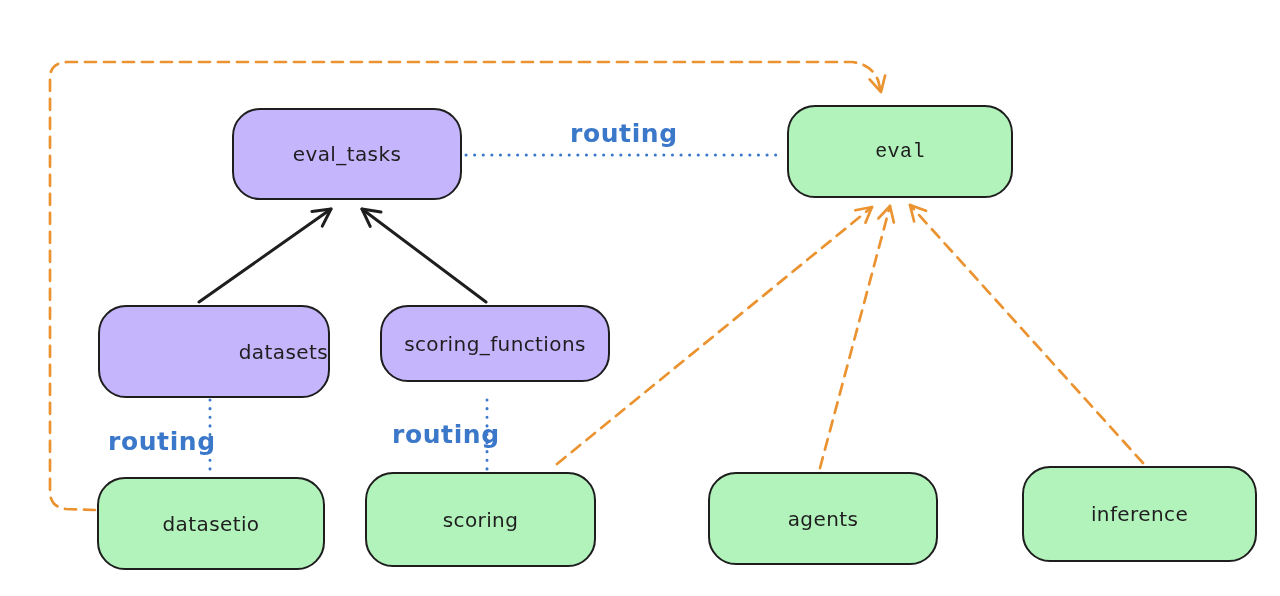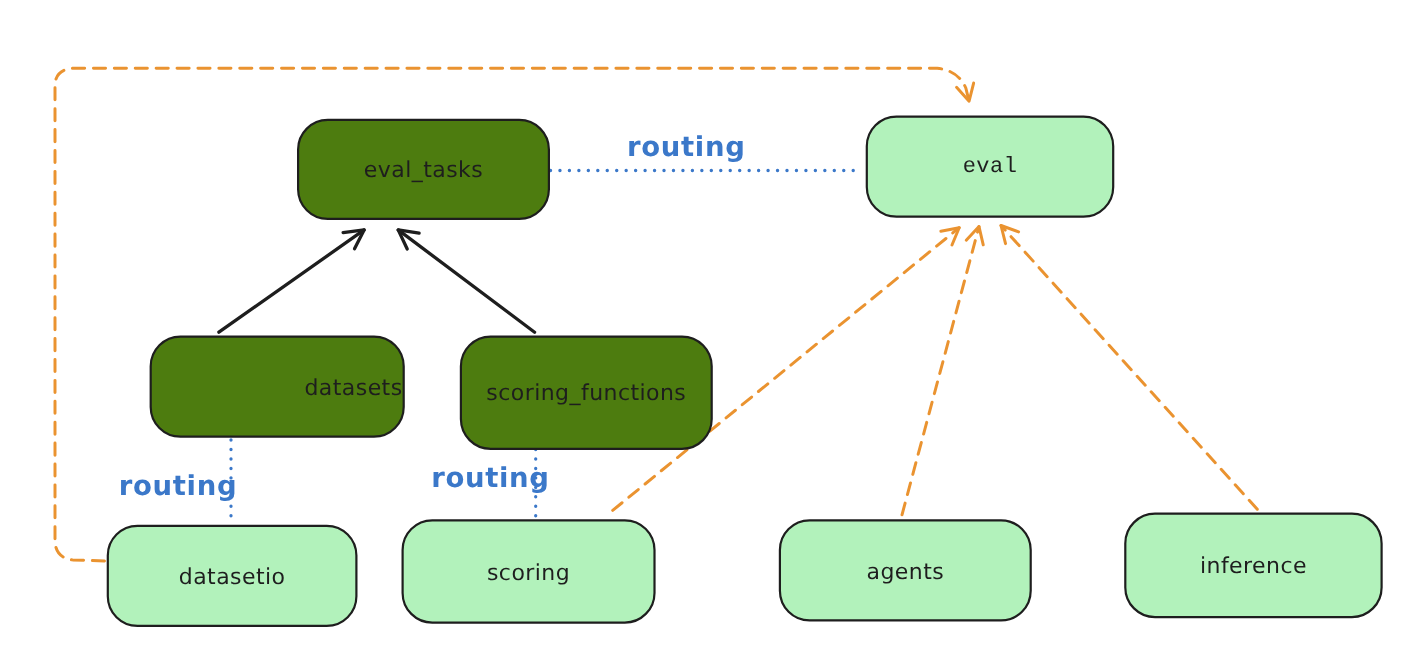--- a/index.html
+++ b/index.html
@@ -15,21 +15,21 @@
     position:absolute;
     box-sizing:border-box;
     border:2.6px solid #1e1e1e;
     border-radius:28px;
     display:flex;align-items:center;justify-content:center;
     font-size:20px;
     letter-spacing:0.4px;
     color:#1e1e1e;
     text-align:center;
   }
-  .node.blue{background:#4d7c0f;margin-left:38px;}
+  .node.blue{background:#c4b5fd;}
   .node.green{background:#b2f2bb;}
   .edge-label{
     position:absolute;
     color:#3b78c9;
     font-size:25px;
     font-weight:600;
     letter-spacing:0.6px;
     text-align:center;
     white-space:nowrap;
   }
@@ -70,21 +70,21 @@
   </div>
 
   <div class="node green" style="left:787px;top:105px;width:226px;height:93px;font-family:Liberation Mono, monospace;">
     <span>eval</span>
   </div>
 
   <div class="node blue" style="left:98px;top:305px;width:232px;height:93px;justify-content:flex-end;">
     <span>datasets</span>
   </div>
 
-  <div class="node blue" style="left:380px;top:305px;width:230px;height:104px;">
+  <div class="node blue" style="left:380px;top:305px;width:230px;height:77px;">
     <span>scoring_functions</span>
   </div>
 
   <div class="node green" style="left:97px;top:477px;width:228px;height:93px;">
     <span>datasetio</span>
   </div>
 
   <div class="node green" style="left:365px;top:472px;width:231px;height:95px;">
     <span>scoring</span>
   </div>

